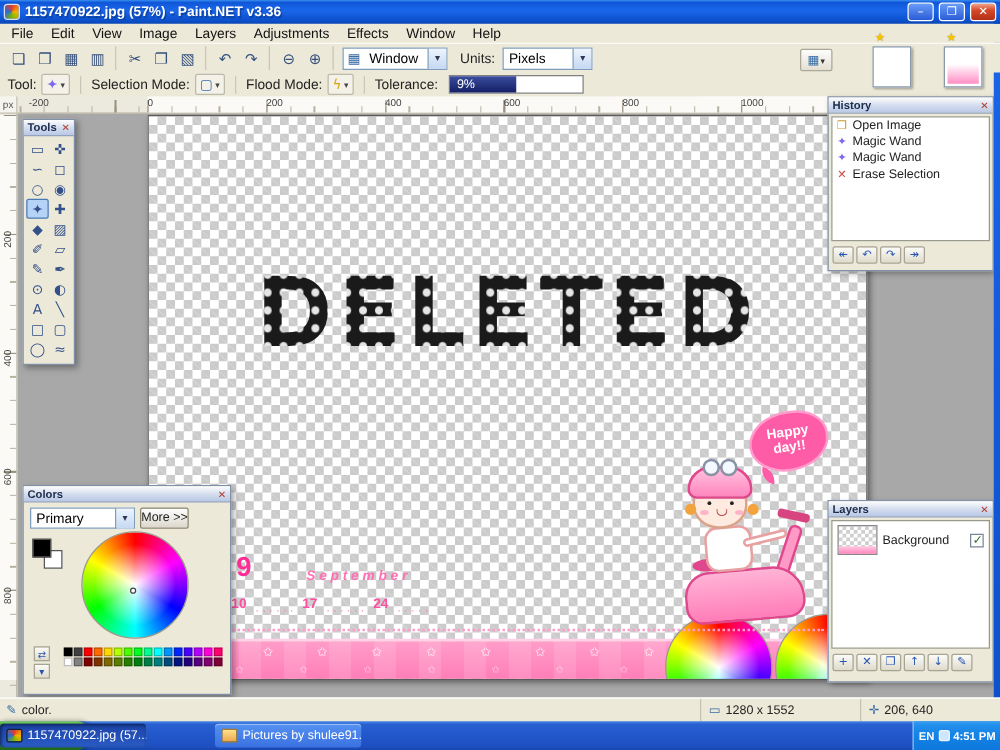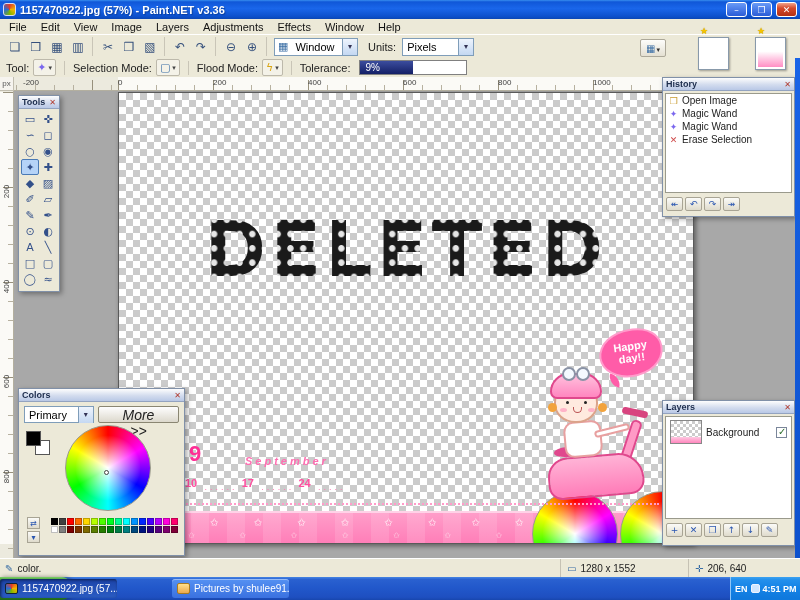--- a/index.html
+++ b/index.html
@@ -174,22 +174,22 @@
     background-size:6px 6px; background-position:0 0,3px 3px; }
   .lthumb::after { content:""; position:absolute; left:0; right:0; bottom:0; height:6px; background:linear-gradient(#ffc9e2,#ff86bd); }
   .l-label { font-size:10px; color:#222; }
   .chk { width:11px; height:11px; border:1px solid #7a869a; background:#fff; margin-left:auto; position:relative; flex:none; }
   .chk.checked::after { content:"✓"; position:absolute; left:1px; top:-2px; font-size:10px; color:#2f6f2f; }
   .l-btns { display:flex; gap:2px; padding:2px 3px; }
 
   .colors-palette { left:18px; top:388px; width:167px; height:168px; }
   .c-row { display:flex; gap:4px; padding:4px 5px 2px; }
   .mode-combo { width:84px; height:17px; }
-  .more-btn { height:17px; padding:0 18px; font-size:14px; border:1px solid #8a8672; border-radius:2px;
-    background:linear-gradient(#fefefe,#dcd8cc); color:#222; font-family:"Liberation Sans",sans-serif;font-style:italic; }
+  .more-btn { height:17px; padding:0 0; font-size:10px; border:1px solid #8a8672; border-radius:2px;
+    background:linear-gradient(#fefefe,#dcd8cc); color:#222; font-family:"Liberation Sans",sans-serif; }
   .pair { position:absolute; left:7px; top:42px; width:26px; height:26px; }
   .pair .sw1 { position:absolute; left:0; top:0; width:15px; height:15px; border:1px solid #555; z-index:2; }
   .pair .sw2 { position:absolute; left:9px; top:9px; width:15px; height:15px; border:1px solid #555; }
   .wheel { position:absolute; left:46px; top:36px; width:86px; height:86px; border-radius:50%; border:1px solid #9a9a8c;
     background:radial-gradient(circle closest-side,#fff 0%,rgba(255,255,255,0) 78%),
                conic-gradient(from 0deg,#f00,#f0f,#00f,#0ff,#0f0,#ff0,#f00); }
   .wheel .marker { position:absolute; left:38px; top:44px; width:5px; height:5px; border:1px solid #444; border-radius:50%; background:#fff; }
   .mini-col { position:absolute; left:8px; top:128px; display:flex; flex-direction:column; gap:2px; }
   .mini-col span { width:13px; height:12px; border:1px solid #a8a494; background:linear-gradient(#fbfbf8,#dfdbcc);
     display:flex; align-items:center; justify-content:center; font-size:8px; color:#2a56b0; font-family:"DejaVu Sans",sans-serif; }

